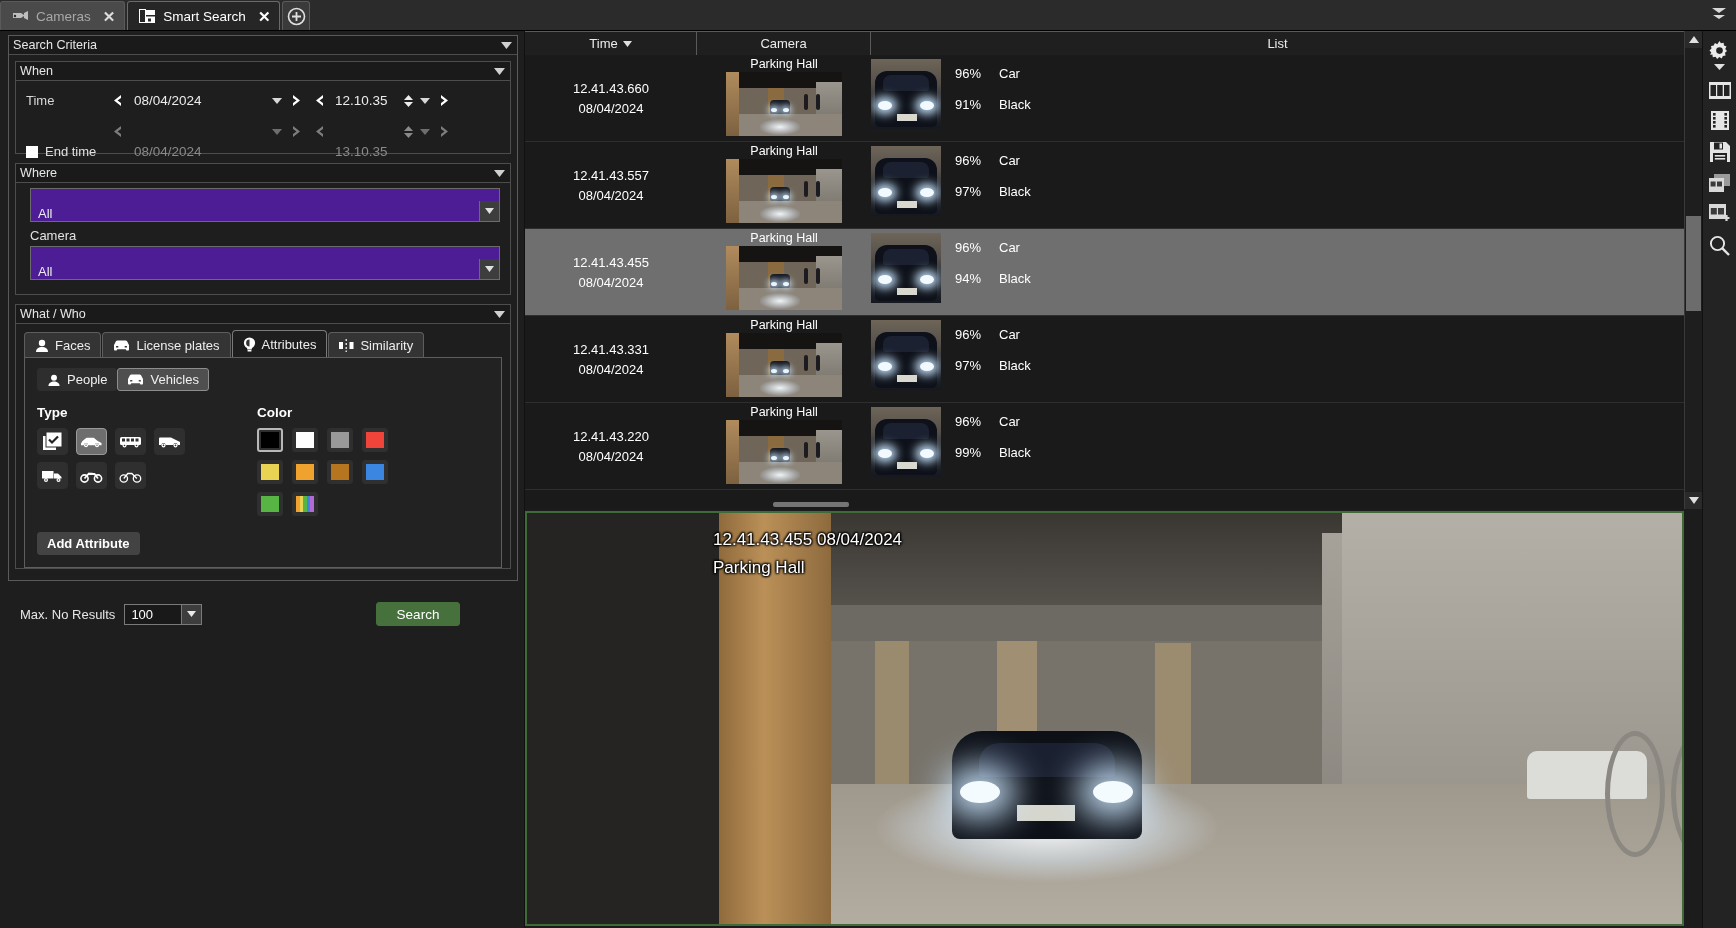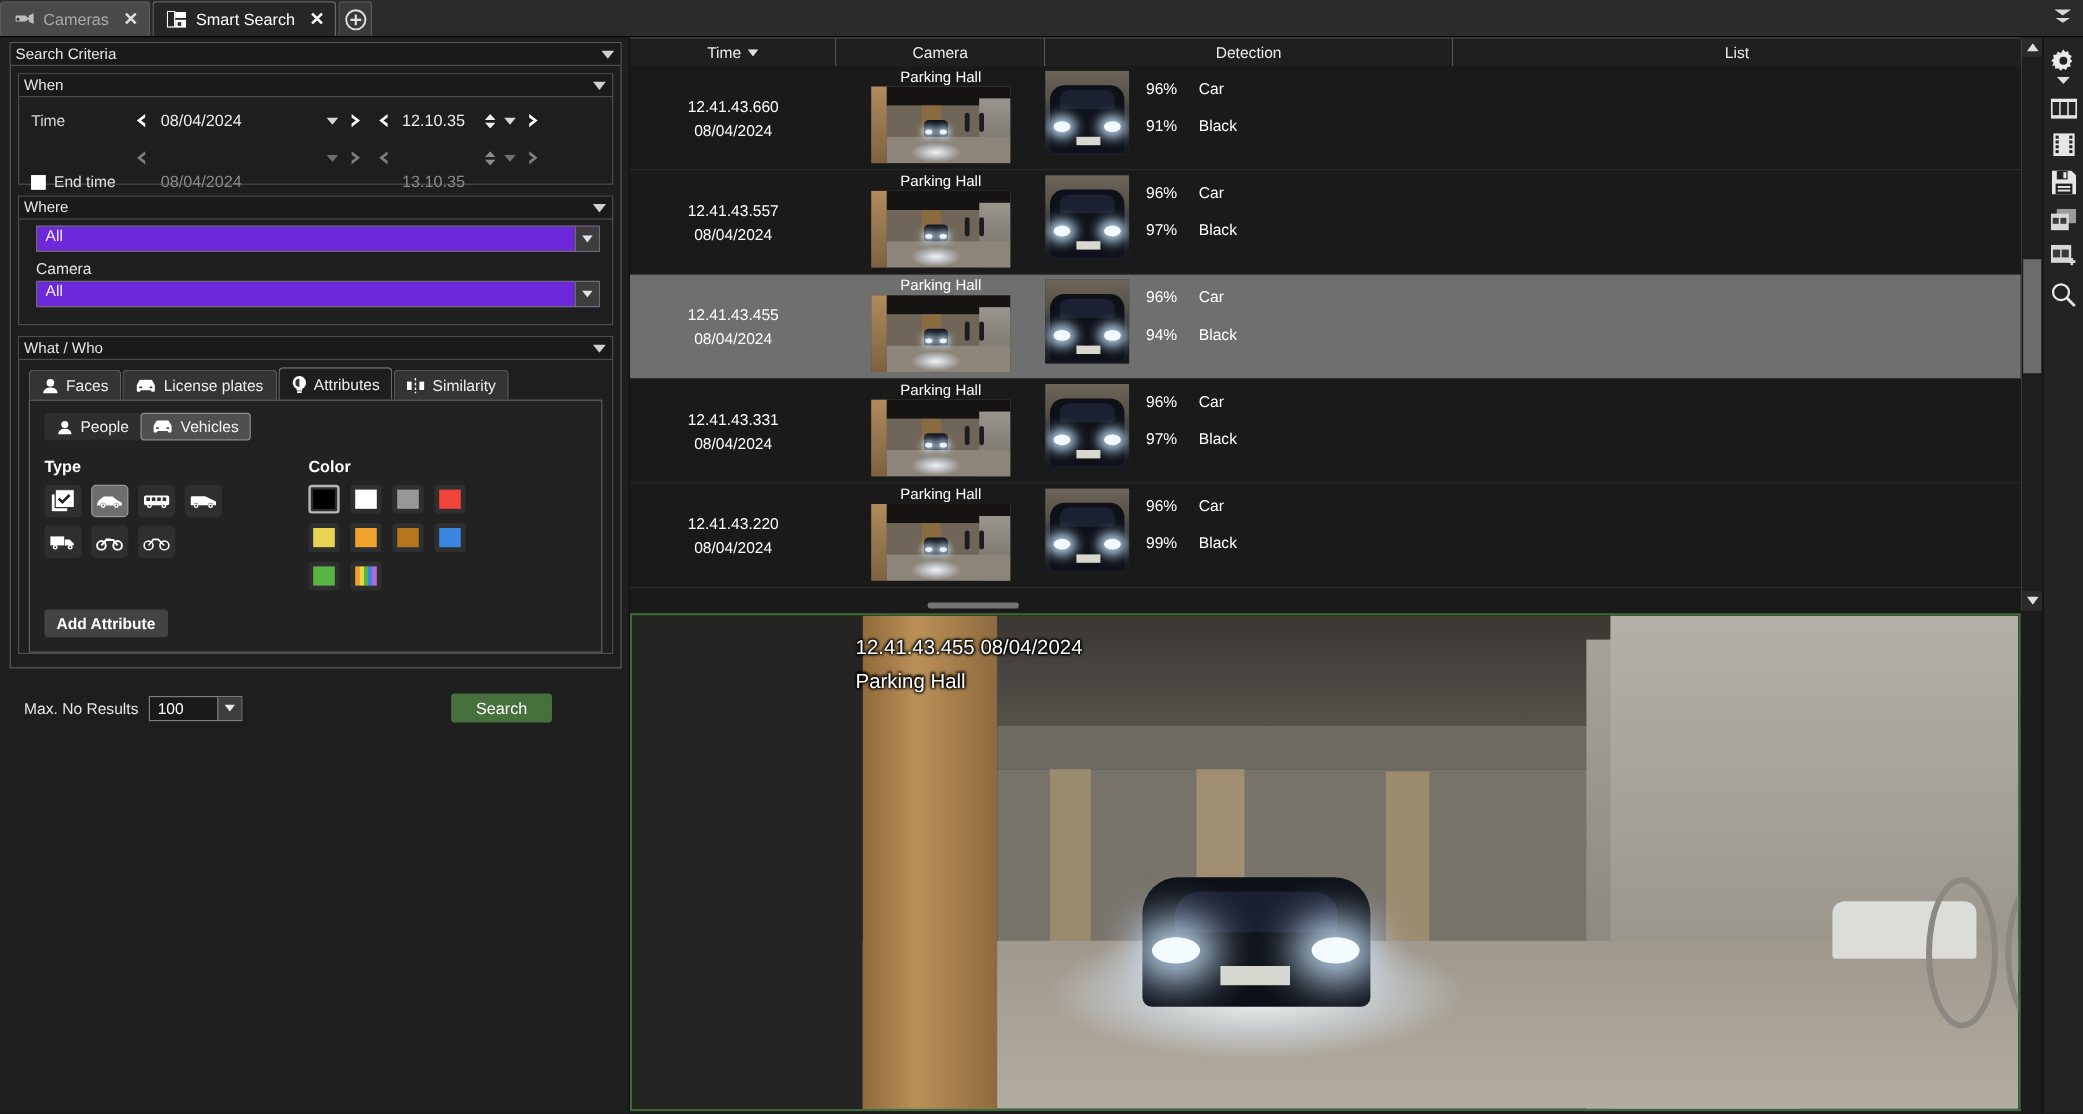--- a/index.html
+++ b/index.html
@@ -62,22 +62,22 @@
     flex: 0 0 12px; cursor: pointer;
   }
   .navbtn { width: 22px; display:flex; align-items:center; justify-content:center; cursor: pointer; }
   .datefield { width: 140px; font-size: 13.5px; color: #ececec; padding-left: 6px; }
   .timefield { width: 70px; font-size: 13.5px; color: #ececec; padding-left: 5px; }
   .caret { width: 18px; display: flex; align-items: center; justify-content: center; cursor: pointer; }
   .spin { width: 16px; display: flex; flex-direction: column; align-items: center; gap: 2px; cursor: pointer; }
 
   .fieldlabel { font-size: 13px; color: #e2e2e2; margin: 4px 0 3px 6px; }
   .combo {
-    height: 22px; background: #6d28d9; border: 1px solid #6b6b6b;
-    display: flex; align-items: flex-start; margin: 0 4px 6px 6px;
+    height: 34px; background: #4c1d95; border: 1px solid #6b6b6b;
+    display: flex; align-items: flex-end; margin: 0 4px 6px 6px;
     font-size: 13px; color: #ececec; position: relative; cursor: pointer;
   }
   .combo .ctext { padding-left: 7px; flex: 1; }
   .combo .cbtn {
     width: 20px; height: 20px; background: #3d3d3d; border-left: 1px solid #6b6b6b;
     display: flex; align-items: center; justify-content: center;
   }
 
   
   .subtabs { display: flex; align-items: flex-end; margin: 6px 0 0 8px; height: 28px; }
@@ -653,23 +653,20 @@
                 <span>Time</span>
                 <span>
                   <svg class="ic" width="9" height="6" viewBox="0 0 9 6">
                       <path d="M0 0h9L4.5 6z" fill="#e0e0e0"></path>
                     </svg>
                 </span>
               </div>
               <div class="th c-cam">
                 <span>Camera</span>
               </div>
-              <div class="th c-det">
-                <span>Detection</span>
-              </div>
               <div class="th c-list">
                 <span>List</span>
               </div>
             </div>
 
             <div class="tbody">
 
               <div class="trow">
                 <div class="td c-time">
                   <span>12.41.43.660</span>

